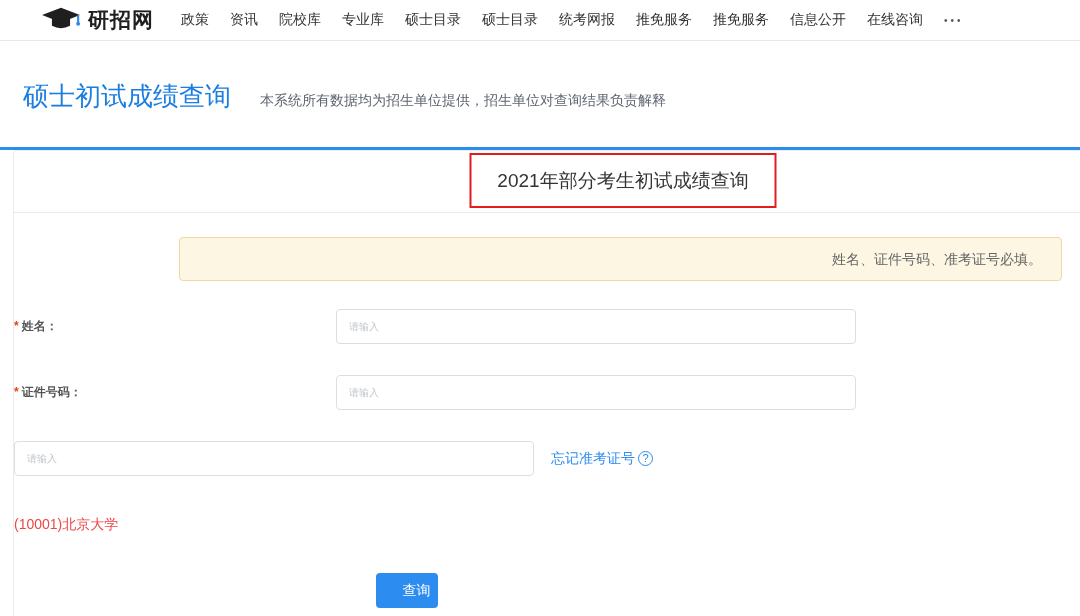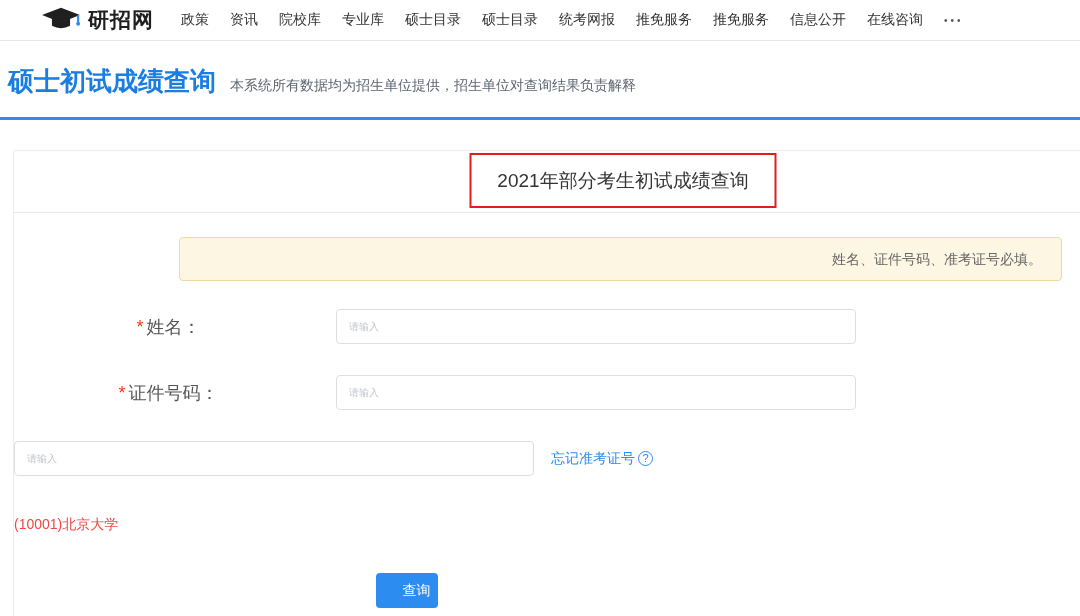--- a/index.html
+++ b/index.html
@@ -18,21 +18,21 @@
   }
   .logo { display:flex; align-items:center; gap:7px; cursor:pointer; }
   .logo .brand-text { font-size:21px; font-weight:bold; color:#1f1f1f; letter-spacing:1px; }
   .navlinks { display:flex; align-items:center; margin-left:27px; gap:21px; }
   .navlinks .nav-item { font-size:14px; color:#333; cursor:pointer; white-space:nowrap; }
   .nav-more { font-size:10px; color:#555; letter-spacing:3px; margin-left:21px; cursor:pointer; }
 
   
   .page-head { padding:23px 0 0 8px; display:flex; align-items:baseline; gap:14px; }
   .page-head h1 {
-    margin:0; font-size:26px; line-height:34px; font-weight:bold; color:#1a7ee0;
+    margin:15px; font-size:26px; line-height:34px; font-weight:normal; color:#1a7ee0;
   }
   .page-head .subtitle { margin:0; font-size:14px; color:#5e6470; }
   .blue-rule { height:3px; background:#2d8cf0; margin-top:19px; }
 
   
   .card {
     position:absolute; left:13px; top:150px; width:1220px; height:560px;
     background:#fff; border:1px solid #ececec; border-radius:2px;
   }
   .card-header {
@@ -49,22 +49,22 @@
   .alert {
     margin:24px 170px 0 165px; height:44px;
     background:#fdf6e3; border:1px solid #eed9a2; border-radius:4px;
     padding:13px 19px; font-size:14px; color:#666;text-align:right;
   }
 
   
   .form { margin-top:28px; }
   .frow { display:flex; align-items:center; height:35px; margin-bottom:31px; }
   .frow .flabel {
-    flex:none; width:322px; text-align:center; padding-right:13px;
-    font-size:18px; color:#555;
+    flex:none; width:322px; text-align:left; padding-right:13px;
+    font-size:12px; color:#555;font-weight:bold;
   }
   .req { color:#ed4014; font-style:normal; margin-right:3px; }
   .tinput {
     width:520px; height:35px; border:1px solid #dcdee2; border-radius:4px;
     padding:0 12px; font-size:10px; color:#333; outline:none; background:#fff;
   }
   .tinput::placeholder { color:#c2c6cc; }
   .forgot {
     margin-left:17px; display:flex; align-items:center; gap:3px;
     color:#2d8cf0; font-size:14px; text-decoration:none; cursor:pointer; white-space:nowrap;

